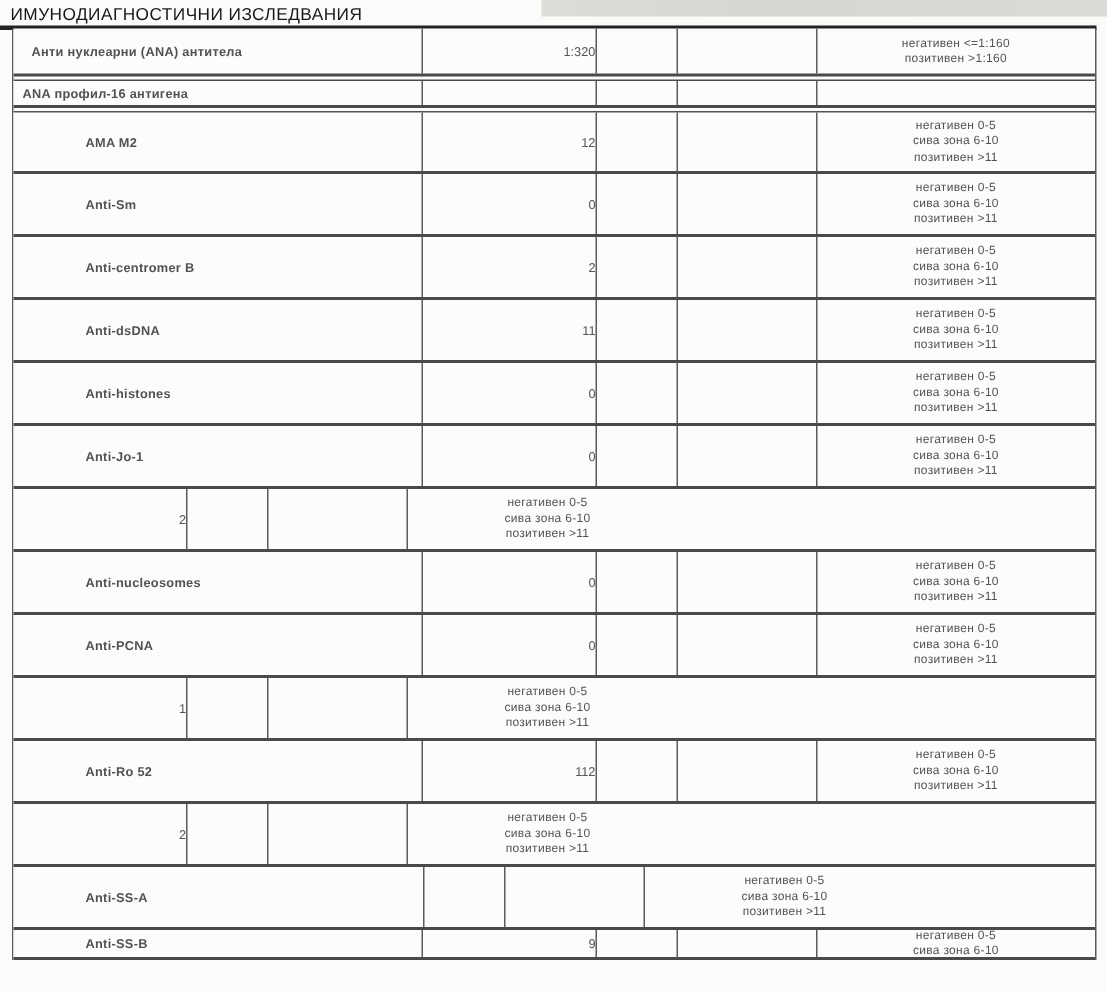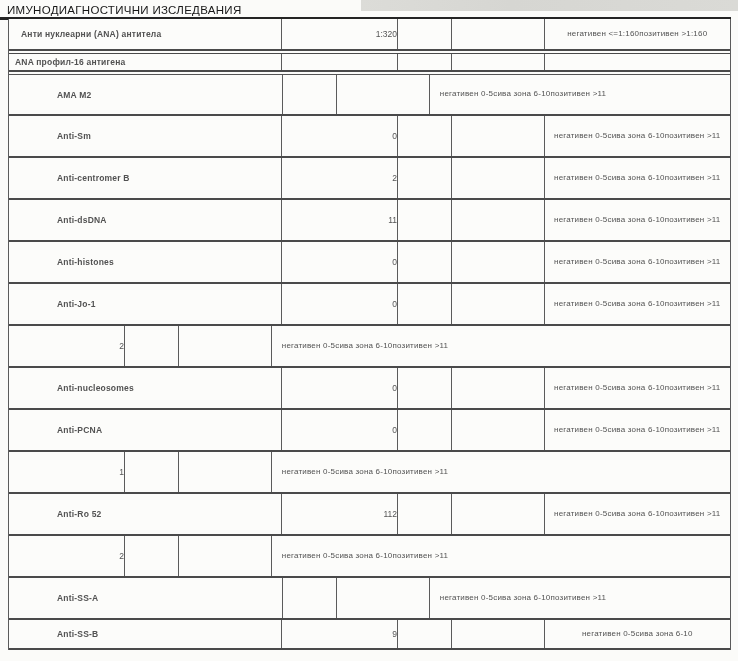--- a/index.html
+++ b/index.html
@@ -41,34 +41,34 @@
   .rt-row {
     display: flex;
     box-sizing: border-box;
     border-bottom: 2px solid #4a4a4a;
     background: #fcfcfa;
   }
   .row-main    { height: 32px; }
   .row-section { height: 19px; margin: 2px 0; border-top: 1.5px solid #4a4a4a; }
   .row-section + .rt-row { border-top: 1.5px solid #555; }
   .row-sub     { height: 42px; }
-  .rt-row:last-child { height: 30px; }
+  .rt-row:last-child { height: 20px; }
 
   .cell {
     box-sizing: border-box;
     border-right: 1.5px solid #5b5b5b;
     display: flex; align-items: center;
     overflow: hidden;
   }
   .c-name  { width: 274px; }
   .c-value { width: 116px; justify-content: flex-end; }
   .c-f1    { width: 54px; }
   .c-f2    { width: 93px; }
   .c-ref   { width: 186px; border-right: none;
-             flex-direction: row; justify-content: center;
+             flex-direction: column; justify-content: center;
              text-align: center; }
 
   .name-txt  { font-size: 8.5px; color: #525252; letter-spacing: 0.2px; font-weight: bold; }
   .row-main    .c-name { padding-left: 12px; }
   .row-section .c-name { padding-left: 6px; }
   .row-sub     .c-name { padding-left: 48px; }
 
   .value-txt { font-size: 8.5px; color: #555; }
   .ref-line  { font-size: 8px; line-height: 10.5px; color: #525252; letter-spacing: 0.2px; }
 </style>
@@ -104,20 +104,23 @@
         <div class="value-txt"></div>
       </div>
       <div class="cell c-f1"></div>
       <div class="cell c-f2"></div>
       <div class="cell c-ref"></div>
     </div>
     <div class="rt-row row-sub">
       <div class="cell c-name">
         <div class="name-txt">AMA M2</div>
       </div>
+      <div class="cell c-value">
+        <div class="value-txt">12</div>
+      </div>
       <div class="cell c-f1"></div>
       <div class="cell c-f2"></div>
       <div class="cell c-ref">
         <div class="ref-line">негативен 0-5</div>
         <div class="ref-line">сива зона 6-10</div>
         <div class="ref-line">позитивен &gt;11</div>
       </div>
     </div>
     <div class="rt-row row-sub">
       <div class="cell c-name">

